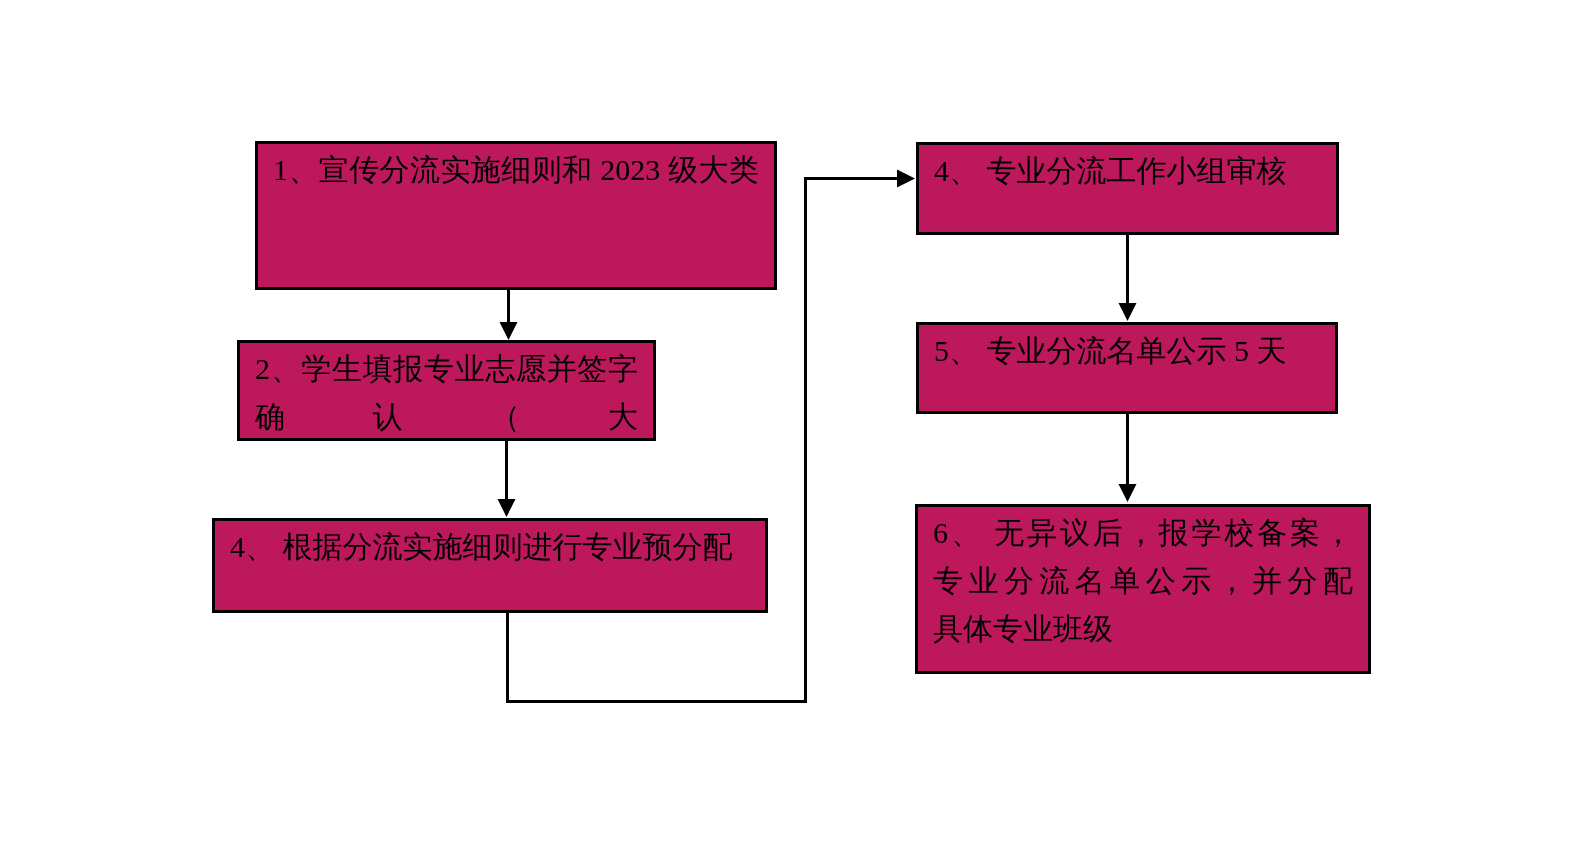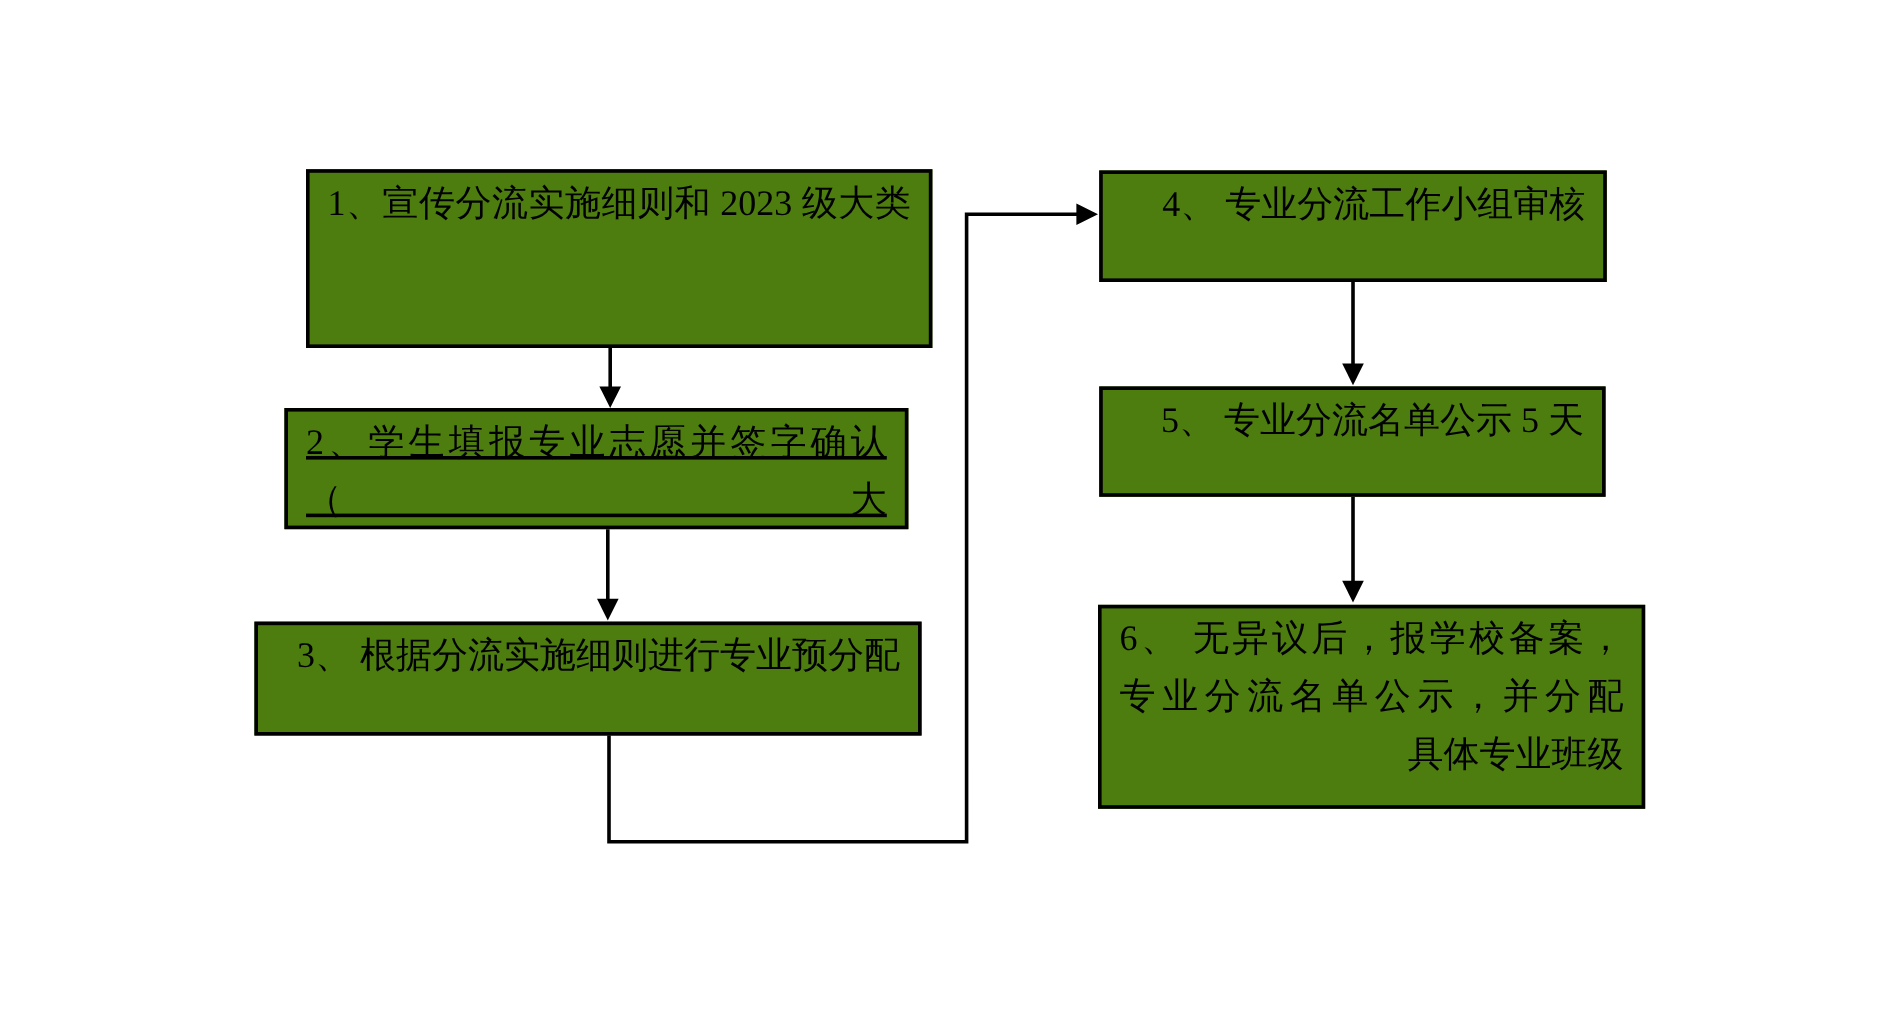--- a/index.html
+++ b/index.html
@@ -21,39 +21,39 @@
     left: 0;
     top: 0;
     width: 1587px;
     height: 847px;
     pointer-events: none;
   }
   .box {
     position: absolute;
     box-sizing: border-box;
     border: 3px solid #000000;
-    background: #4d7c0f;
+    background: #be185d;
     padding: 2px 15px 0 15px;
     font-size: 30px;
     line-height: 48px;
     overflow: hidden;
   }
   .box .tline {
     white-space: nowrap;
-    text-align: right;
+    text-align: left;
   }
   .box .tline.j {
     white-space: normal;
     text-align: justify;
     text-align-last: justify;
     
     text-justify: inter-character;
   }
   .b1 { left: 255px; top: 141px; width: 522px; height: 149px; }
-  .b2 { left: 237px; top: 340px; width: 520px; height: 101px; text-decoration: underline; }
+  .b2 { left: 237px; top: 340px; width: 419px; height: 101px; }
   .b3 { left: 212px; top: 518px; width: 556px; height:  95px; }
   .b4 { left: 916px; top: 142px; width: 423px; height:  93px; }
   .b5 { left: 916px; top: 322px; width: 422px; height:  92px; }
   .b6 { left: 915px; top: 504px; width: 456px; height: 170px; }
 </style>
 </head>
 <body>
 
 <div class="canvas">
 
@@ -88,21 +88,21 @@
   <div class="box b1">
     <div class="tline j">1、宣传分流实施细则和 2023 级大类</div>
   </div>
 
   <div class="box b2">
     <div class="tline j">2、学生填报专业志愿并签字确认（大</div>
 
   </div>
 
   <div class="box b3">
-    <div class="tline">3、 根据分流实施细则进行专业预分配</div>
+    <div class="tline">4、 根据分流实施细则进行专业预分配</div>
   </div>
 
   <div class="box b4">
     <div class="tline">4、 专业分流工作小组审核</div>
   </div>
 
   <div class="box b5">
     <div class="tline">5、 专业分流名单公示 5 天</div>
   </div>
 

